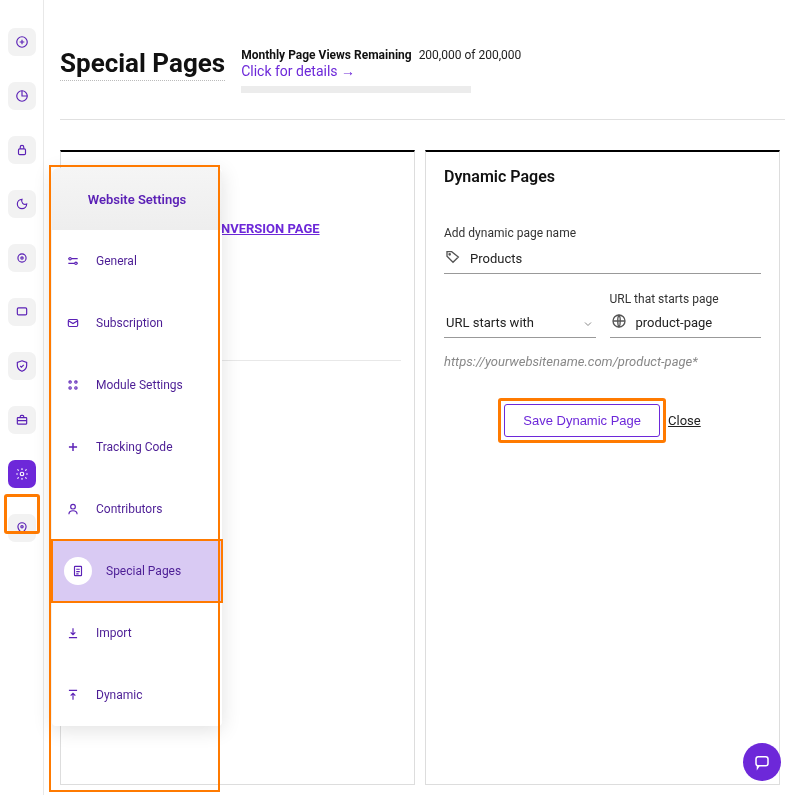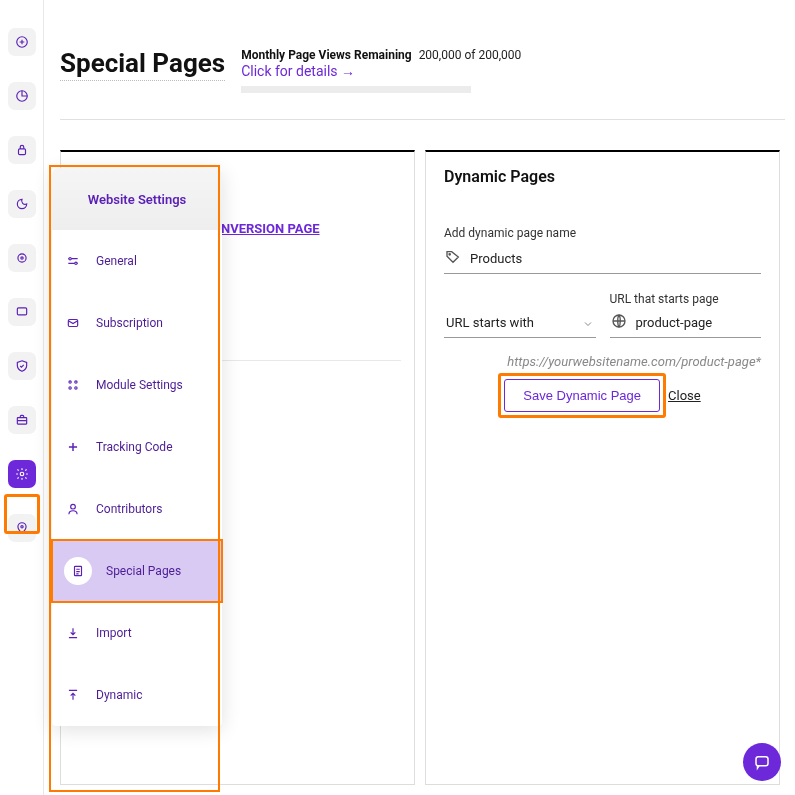--- a/index.html
+++ b/index.html
@@ -180,28 +180,27 @@
       font-size: 13px;
       color: #222;
     }
     .dropdown-label { font-size: 12px; color: #333; margin-bottom: 6px; }
     .chev { color: #888; }
     .url-preview {
       font-size: 13px;
       color: #888;
       font-style: italic;
       margin-top: 14px;
-      text-align: right;
     }
     .btn-row {
       display: flex;
       justify-content: center;
       align-items: center;
       gap: 8px;
-      margin-top: 10px;
+      margin-top: 35px;
     }
     .save-btn {
       border: 1px solid #6d28d9;
       color: #6d28d9;
       background: #fff;
       padding: 8px 18px;
       font-size: 13px;
       border-radius: 3px;
       cursor: pointer;
     }

